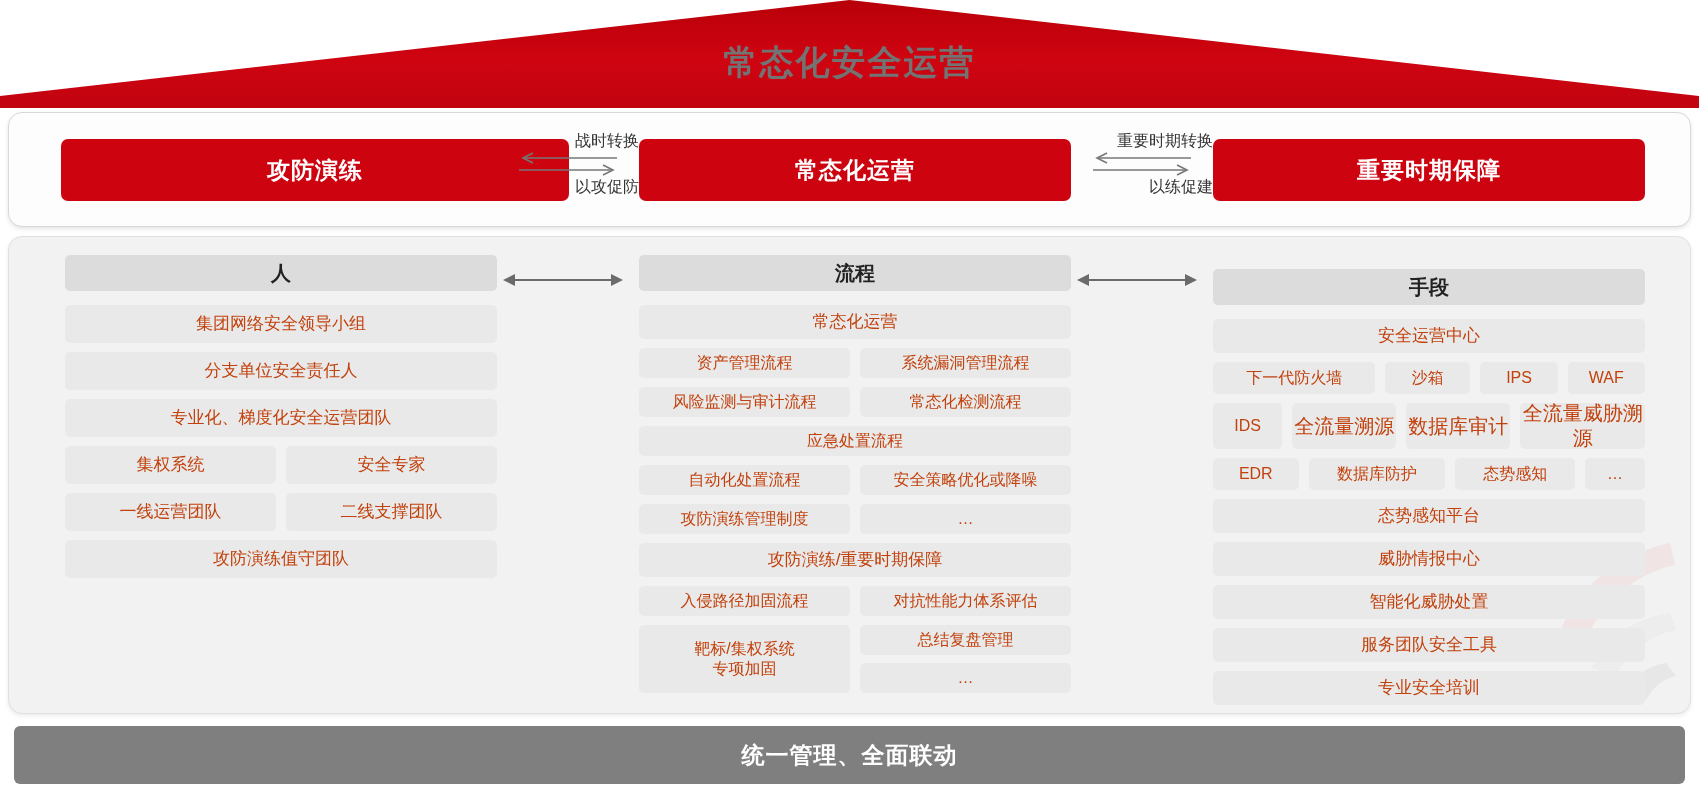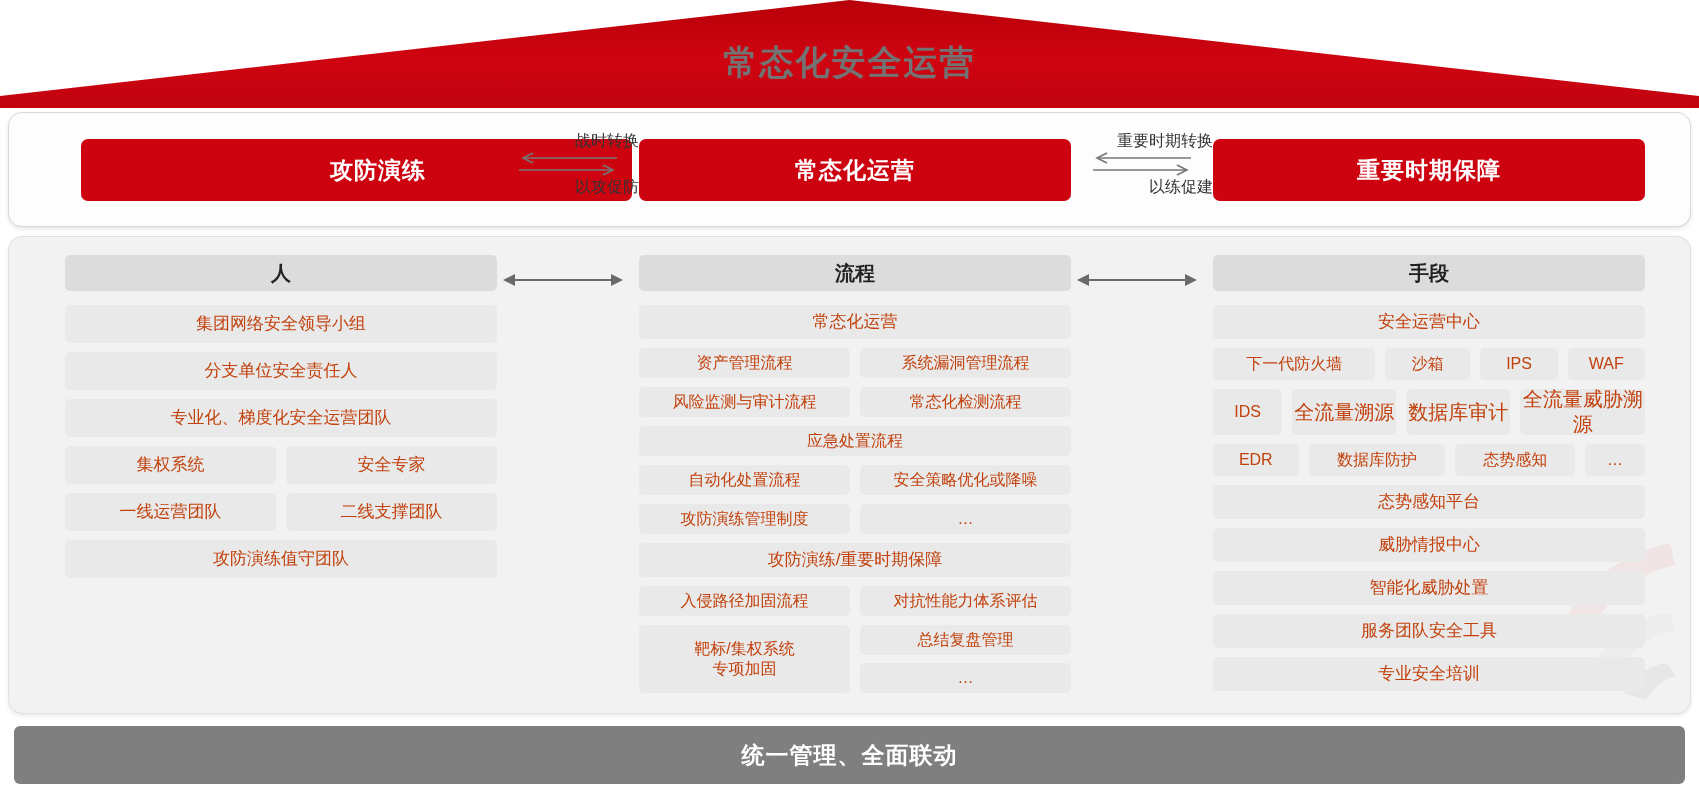--- a/index.html
+++ b/index.html
@@ -61,21 +61,21 @@
     background: #CE0310;
     border-radius: 7px;
     color: #fff;
     font-size: 23px;
     font-weight: bold;
     display: flex;
     align-items: center;
     justify-content: center;
     letter-spacing: 1px;
   }
-  #rb0 { left: 72px;  width: 508px; padding-left: 43px; }
+  #rb0 { left: 52px;  width: 508px; }
   #rb1 { left: 630px; width: 432px; }
   #rb2 { left: 1204px;width: 432px; }
 
   .conv {
     position: absolute;
     top: 18px;
     width: 142px;
     height: 82px;
     text-align: right;
   }
@@ -106,21 +106,21 @@
     box-sizing: border-box;
     overflow: hidden;
   }
   .col {
     position: absolute;
     top: 18px;
     width: 432px;
   }
   #col0 { left: 56px; }
   #col1 { left: 630px; }
-  #col2 { left: 1204px; }
+  #col2 { left: 1204px; margin-top: 14px; }
 
   .col-head {
     height: 36px;
     background: #dcdcdc;
     border-radius: 5px;
     display: flex;
     align-items: center;
     justify-content: center;
     font-size: 20px;
     font-weight: bold;

